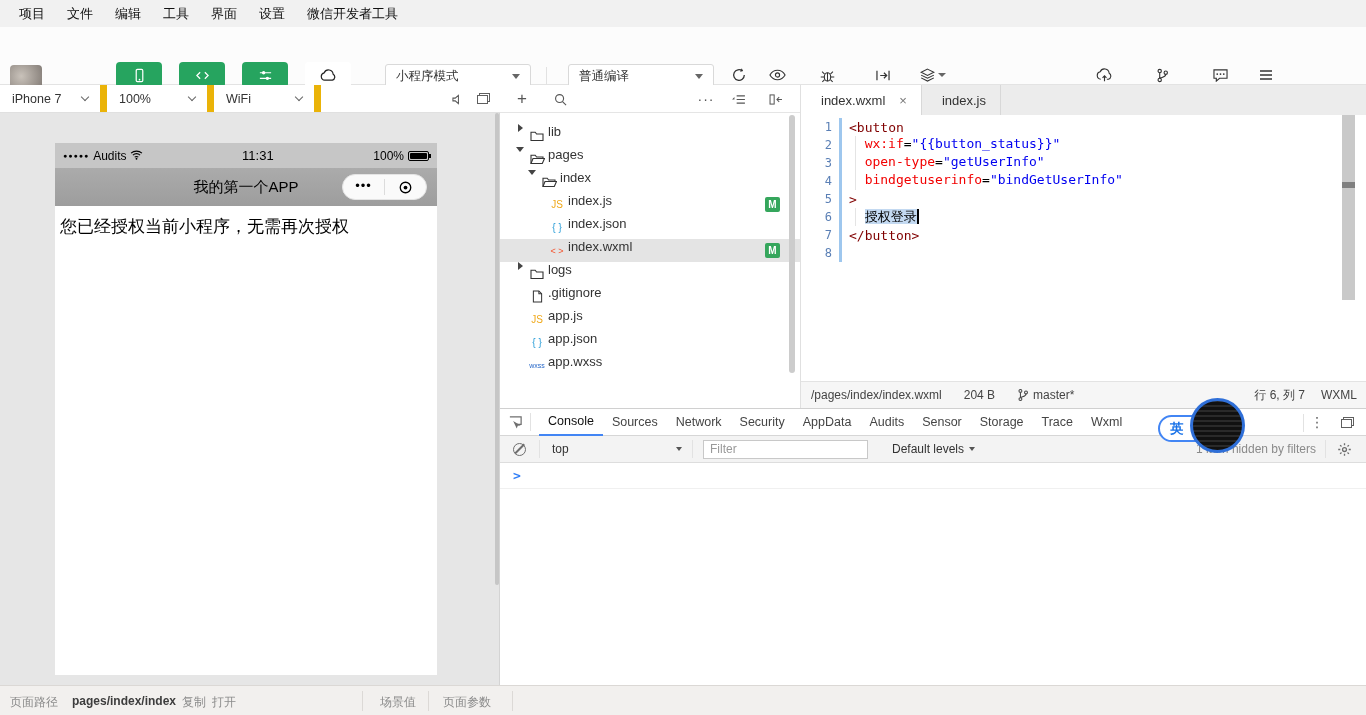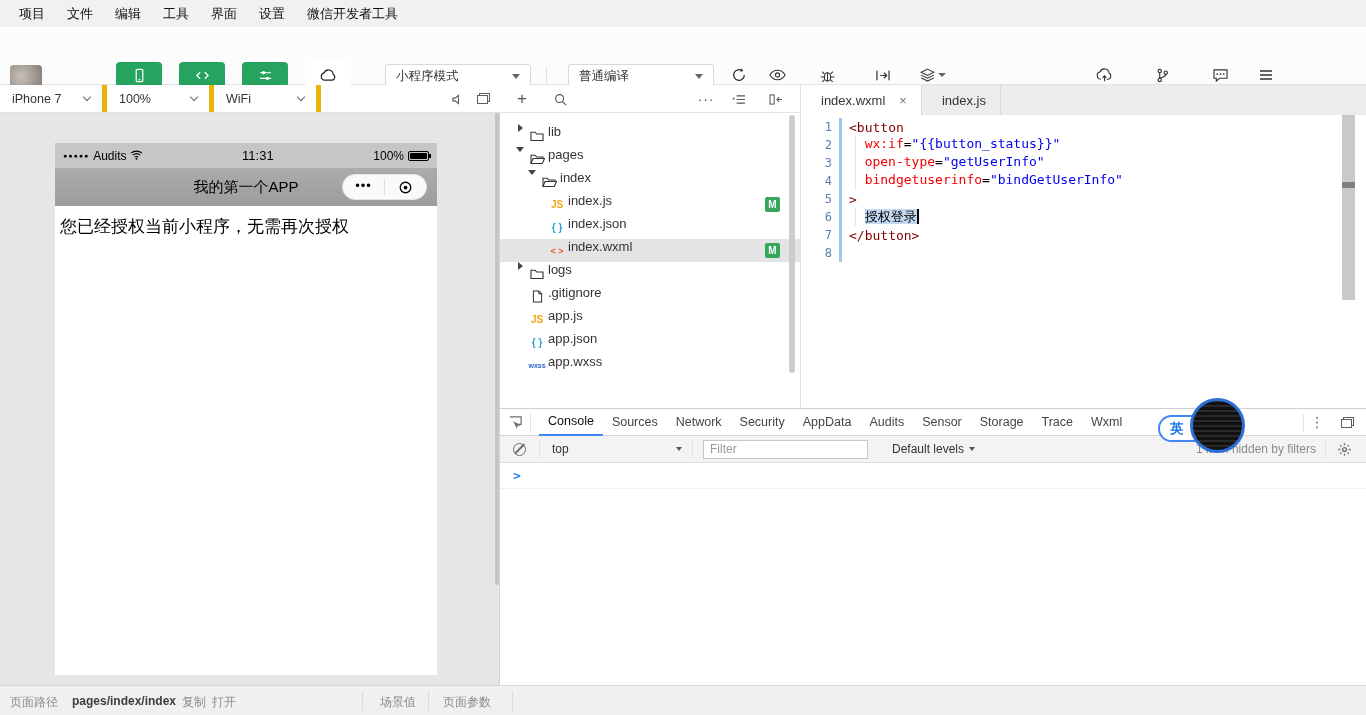--- a/index.html
+++ b/index.html
@@ -20,21 +20,21 @@
 .select{height:24px;background:#fff;border:1px solid #d9d9d9;border-radius:3px;display:flex;align-items:center;padding:0 10px;font-size:12.5px;color:#333;cursor:pointer}
 .select .sp{flex:1}
 .caret{width:0;height:0;border-left:4px solid transparent;border-right:4px solid transparent;border-top:5px solid #666}
 .vdiv{width:1px;background:#e2e2e2}
 .act{display:flex;flex-direction:column;align-items:center;cursor:pointer}
 .act .ic{height:26px;display:flex;align-items:center;justify-content:center;gap:3px}
 .act .lbl{font-size:12px;color:#333;margin-top:2px;white-space:nowrap}
 
 #sim{left:0;top:85px;width:500px;height:600px;background:#e6e6e6;border-right:1px solid #d4d4d4}
 #sim-toolbar{left:0;top:0;width:500px;height:28px;background:#fff;border-bottom:1px solid #e0e0e0;display:flex;align-items:center}
-.sim-sel{width:107px;height:100%;border-right:5px solid #eab308;display:flex;align-items:center;padding:0 12px;font-size:12.5px;color:#333;cursor:pointer}
+.sim-sel{width:107px;height:100%;border-right:7px solid #eab308;display:flex;align-items:center;padding:0 12px;font-size:12.5px;color:#333;cursor:pointer}
 .sim-sel .sp{flex:1}
 .chev{display:inline-block;width:6px;height:6px;border-right:1.4px solid #666;border-bottom:1.4px solid #666;transform:rotate(45deg);margin-top:-3px}
 #sim-scroll{left:495px;top:28px;width:4px;height:472px;background:#c6c6c6;border-radius:2px}
 #phone{left:55px;top:58px;width:382px;height:532px;background:#fff}
 #p-status{height:25px;background:#c6c6c6;display:flex;align-items:center;padding:0 8px;font-size:12px;color:#000}
 #p-status .dots{font-size:7px;letter-spacing:1px;margin-right:4px}
 #p-status .mid{flex:1;text-align:center;font-size:13px}
 #p-nav{height:38px;background:linear-gradient(#ababab,#9d9d9d);position:relative;display:flex;align-items:center;justify-content:center}
 #p-title{font-size:15px;color:#000}
 #capsule{position:absolute;right:10px;top:6px;width:85px;height:26px;background:#fafafa;border:1px solid #e4e4e4;border-radius:13px;display:flex;align-items:center}
@@ -49,21 +49,21 @@
 #tree{left:500px;top:85px;width:300px;height:323px;background:#fff}
 #tree-toolbar{height:28px;border-bottom:1px solid #e5e5e5;position:relative}
 #tree-toolbar .tb{position:absolute;top:0;height:28px;display:flex;align-items:center;justify-content:center;cursor:pointer;color:#555}
 #tree-rows{position:absolute;top:39px;left:0;width:300px}
 .trow{height:23px;display:flex;font-size:13px;color:#333;cursor:pointer;position:relative}
 .trow.sel{background:#e4e4e4}
 .trow .chv{width:12px;display:flex;justify-content:center}
 .tri-r{width:0;height:0;border-top:4px solid transparent;border-bottom:4px solid transparent;border-left:5px solid #444}
 .tri-d{width:0;height:0;border-left:4px solid transparent;border-right:4px solid transparent;border-top:5px solid #444}
 .trow .fic{width:22px;display:flex;justify-content:center;align-items:center}
-.fi{font-weight:bold;font-size:10px;letter-spacing:0}
+.fi{font-weight:normal;font-size:10px;letter-spacing:0}
 .fi-js{color:#f0a818}
 .fi-json{color:#2d9fd8}
 .fi-wxml{color:#f4502a;font-size:9px}
 .fi-wxss{color:#2868c8;font-size:7px}
 .badge-m{position:absolute;right:20px;top:4px;width:15px;height:15px;background:#35a65c;color:#fff;font-size:10px;font-weight:bold;border-radius:2px;display:flex;align-items:center;justify-content:center}
 #tree-scroll{left:789px;top:115px;width:6px;height:258px;background:#ccc;border-radius:3px}
 
 #editor{left:800px;top:85px;width:566px;height:323px;background:#fff;border-left:1px solid #e0e0e0}
 #tabbar{height:30px;background:#ececec;display:flex}
 .etab{height:30px;display:flex;align-items:center;padding:0 14px 0 20px;font-size:13px;color:#333;border-right:1px solid #d8d8d8;cursor:pointer}
@@ -508,20 +508,35 @@
       <div class="code-line">
         <span class="ln">7</span>
         <span class="gbar"></span>
         <span class="ctext"><span class="tk-tag">&lt;/button&gt;</span></span>
       </div>
       <div class="code-line">
         <span class="ln">8</span>
         <span class="gbar"></span>
       </div>
     </div>
+  <div id="ed-status">
+    <span style="margin-left:10px">/pages/index/index.wxml</span>
+    <span style="margin-left:22px">204 B</span>
+    <span style="margin-left:22px;display:flex;align-items:center">
+      <svg viewBox="0 0 14 16" width="12" height="14">
+          <circle cx="4" cy="3.2" r="1.7" fill="none" stroke="#444" stroke-width="1.2"></circle>
+          <circle cx="4" cy="12.8" r="1.7" fill="none" stroke="#444" stroke-width="1.2"></circle>
+          <circle cx="10.5" cy="5" r="1.7" fill="none" stroke="#444" stroke-width="1.2"></circle>
+          <path d="M4 4.9v6.2M10.5 6.7c0 2.8-4.2 3-6.5 4.4" fill="none" stroke="#444" stroke-width="1.2"></path>
+        </svg>
+    </span>
+    <span style="margin-left:4px">master*</span>
+    <span style="position:absolute;right:62px">行 6, 列 7</span>
+    <span style="position:absolute;right:10px">WXML</span>
+  </div>
 </div>
 <div id="ed-scroll" class="abs"></div>
 <div id="ed-mark" class="abs"></div>
 
 <div id="debug" class="abs">
   <div id="dbg-tabs">
     <div style="width:30px;display:flex;justify-content:center">
       <svg viewBox="0 0 16 16" width="15" height="15">
           <path d="M2 2h12v8h-4.5" fill="none" stroke="#6e6e6e" stroke-width="1.3"></path>
           <path d="M5.5 6.5l3.8 8 1.1-3.1 3.2-.1z" fill="#6e6e6e"></path>

